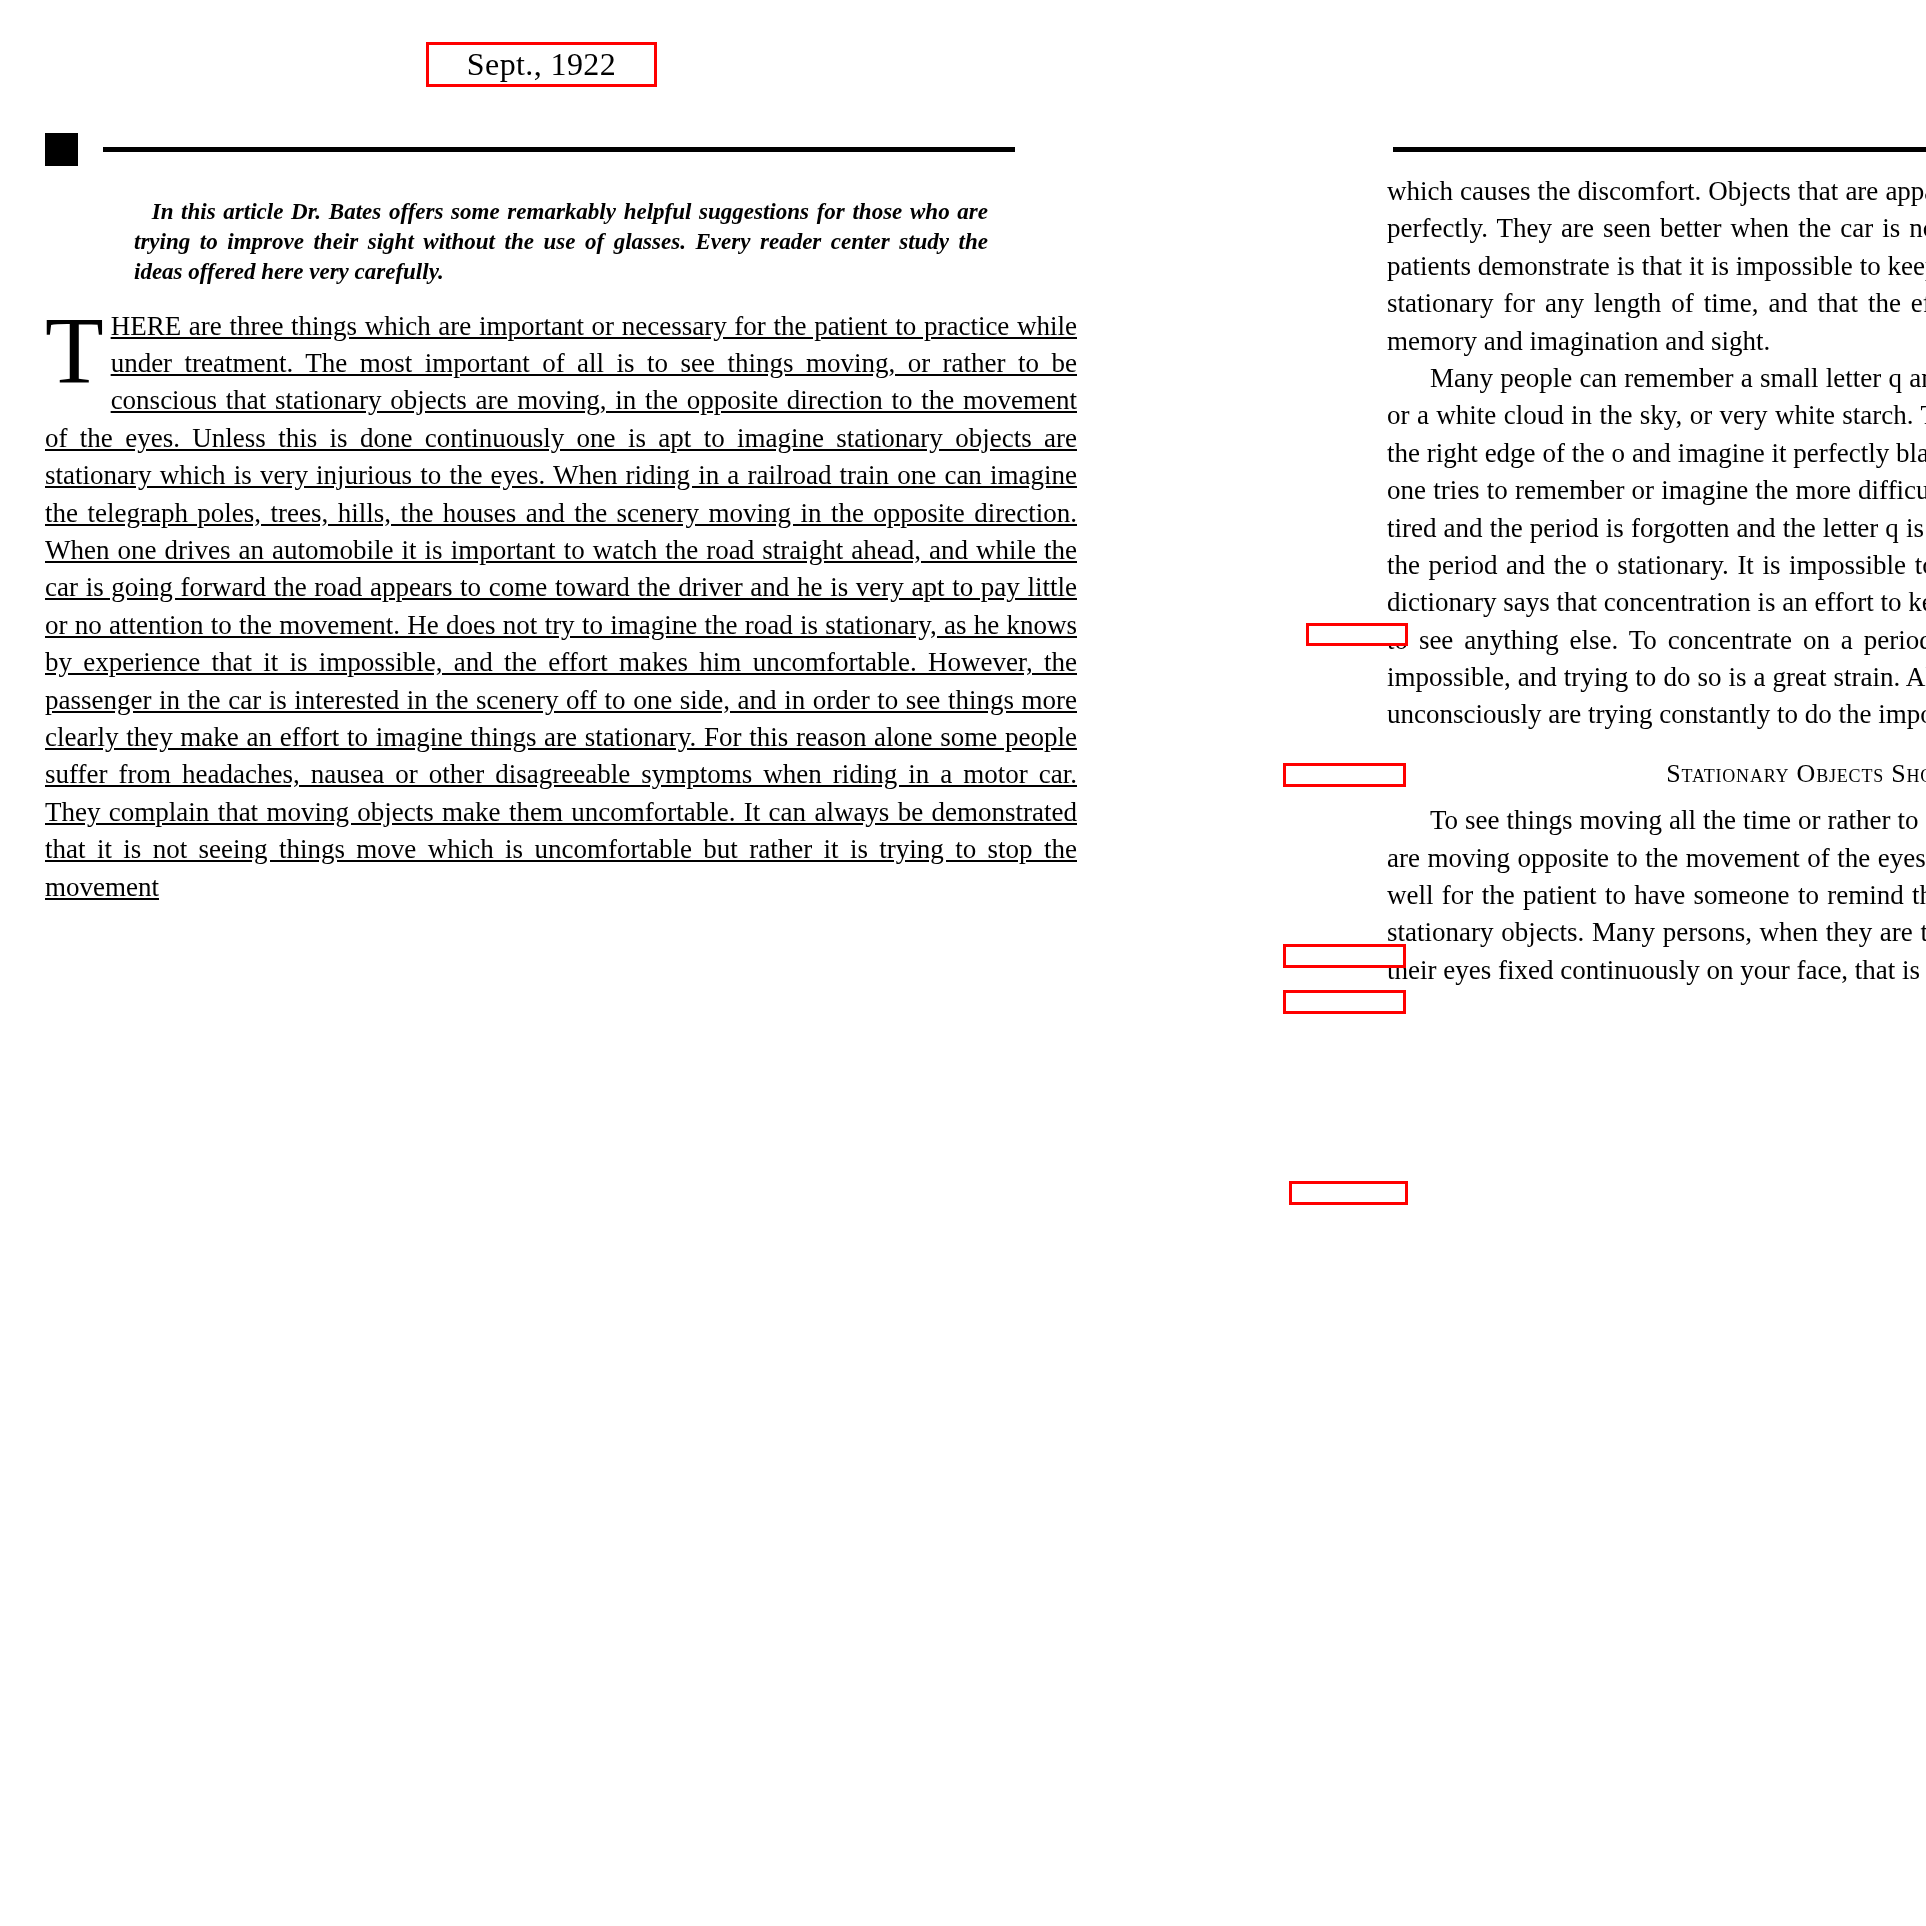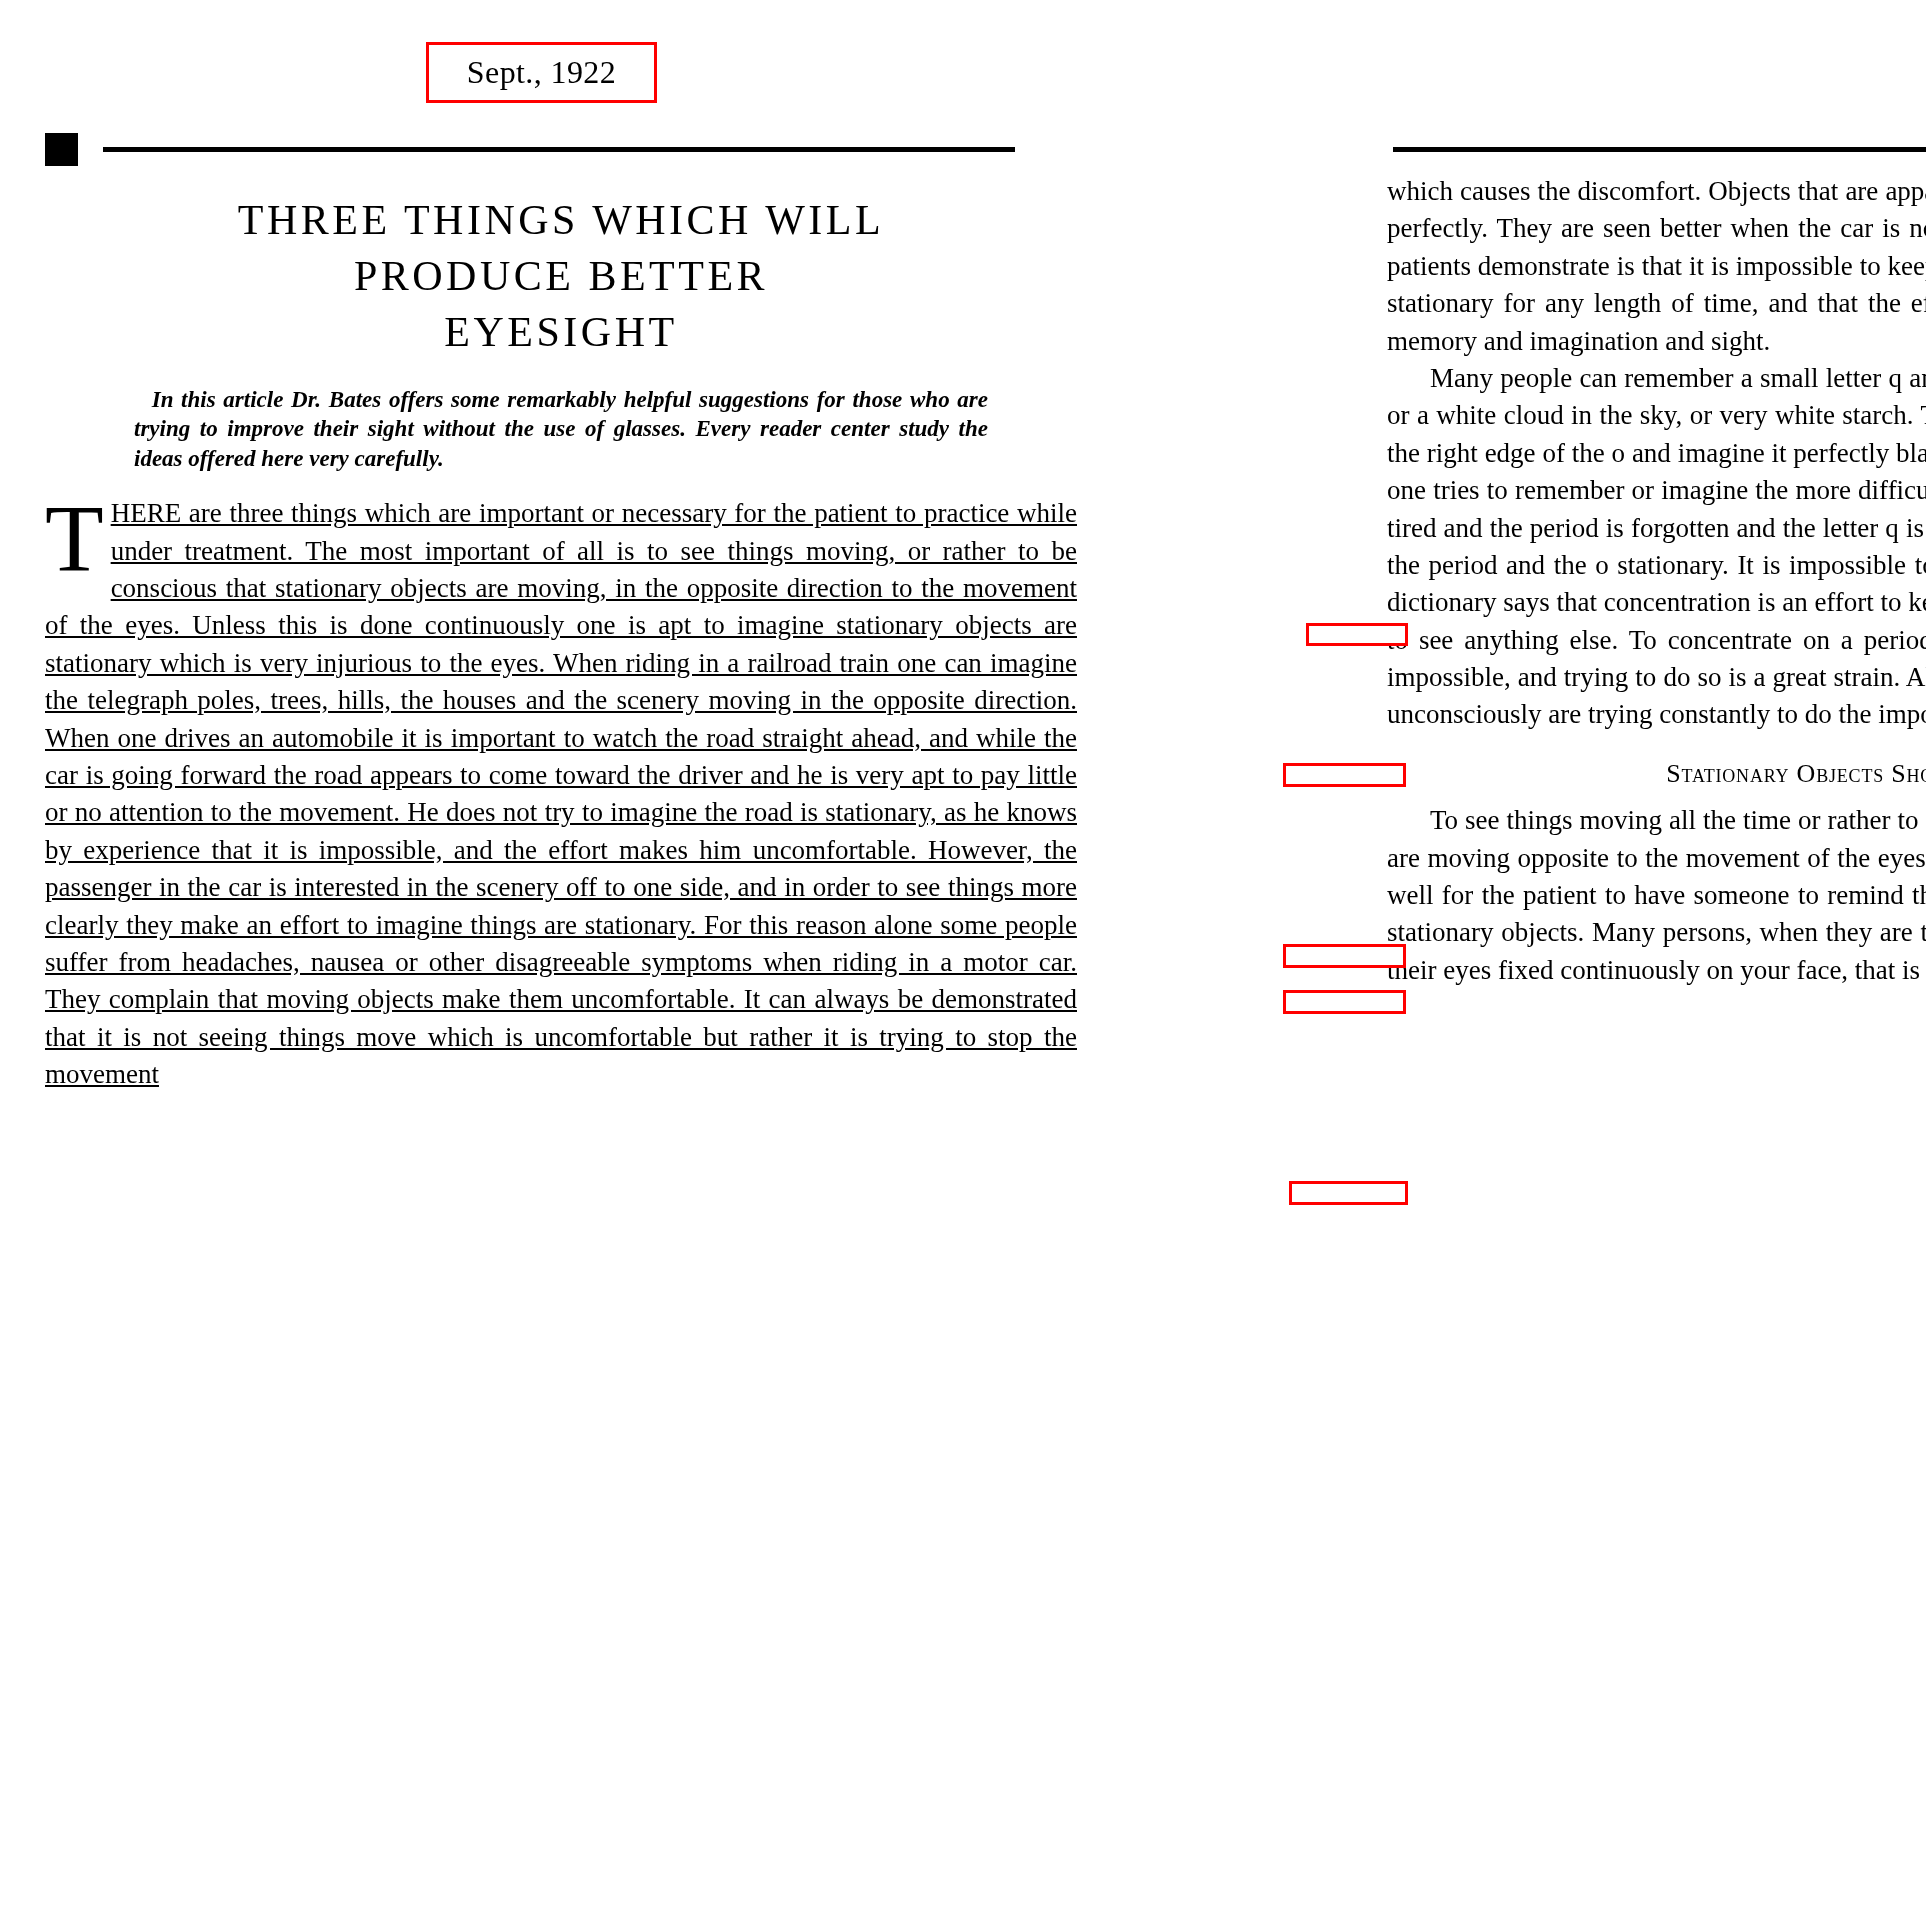--- a/index.html
+++ b/index.html
@@ -18,21 +18,21 @@
     background: #ffffff;
     overflow: hidden;
   }
 
   
   .date-box {
     position: absolute;
     left: 426px;
     top: 42px;
     width: 231px;
-    height: 61px;
+    height: 45px;
     border: 3.9px solid #ff0000;
     box-sizing: border-box;
     display: flex;
     align-items: center;
     justify-content: center;
   }
   .date-box .date-text {
     font-family: "Liberation Serif", serif;
     font-size: 32px;
     letter-spacing: 0.4px;
@@ -150,23 +150,20 @@
     <span class="date-text">Sept., 1922</span>
   </div>
 
   <div class="col col-left">
 
     <div class="rule-wrap">
       <div class="sq"></div>
       <div class="rule-line"></div>
     </div>
 
-    <h1 class="article-title">THREE THINGS WHICH WILL
-PRODUCE BETTER
-EYESIGHT</h1>
 
 
     <div class="blurb">In this article Dr. Bates offers some remarkably helpful suggestions for those who are trying to improve their sight without the use of glasses. Every reader center study the ideas offered here very carefully.</div>
 
     <p class="body-text first dropcap">THERE are three things which are important or necessary for the patient to practice while under treatment.  The most important of all is to see things moving, or rather to be conscious that stationary objects are moving, in the opposite direction to the movement of the eyes.  Unless this is done continuously one is apt to imagine stationary objects are stationary which is very injurious to the eyes.  When riding in a railroad train one can imagine the telegraph poles, trees, hills, the houses and the scenery moving in the opposite direction.  When one drives an automobile it is important to watch the road straight ahead, and while the car is going forward the road appears to come toward the driver and he is very apt to pay little or no attention to the movement.  He does not try to imagine the road is stationary, as he knows by experience that it is impossible, and the effort makes him uncomfortable.  However, the passenger in the car is interested in the scenery off to one side, and in order to see things more clearly they make an effort to imagine things are stationary.  For this reason alone some people suffer from headaches, nausea or other disagreeable symptoms when riding in a motor car.  They complain that moving objects make them uncomfortable.  It can always be demonstrated that it is not seeing things move which is uncomfortable but rather it is trying to stop the movement</p>
 
   </div>
 
   <div class="col col-right">
 

